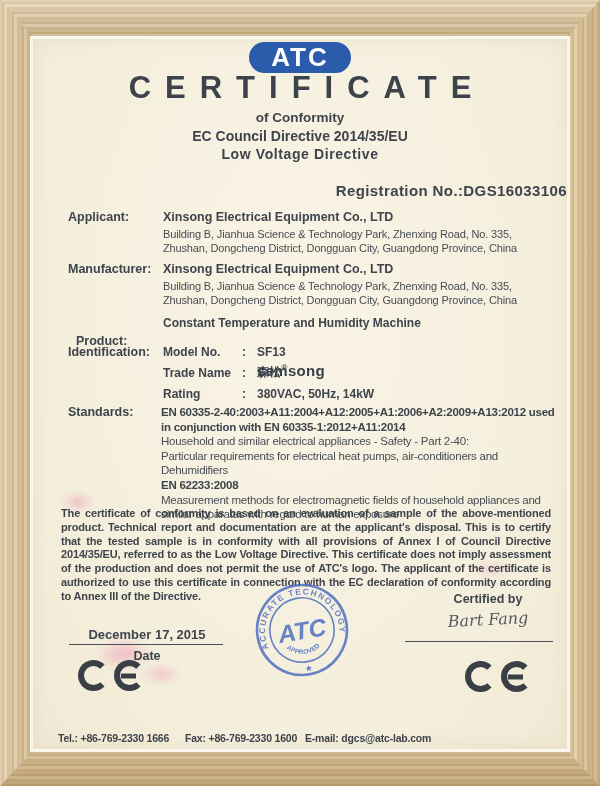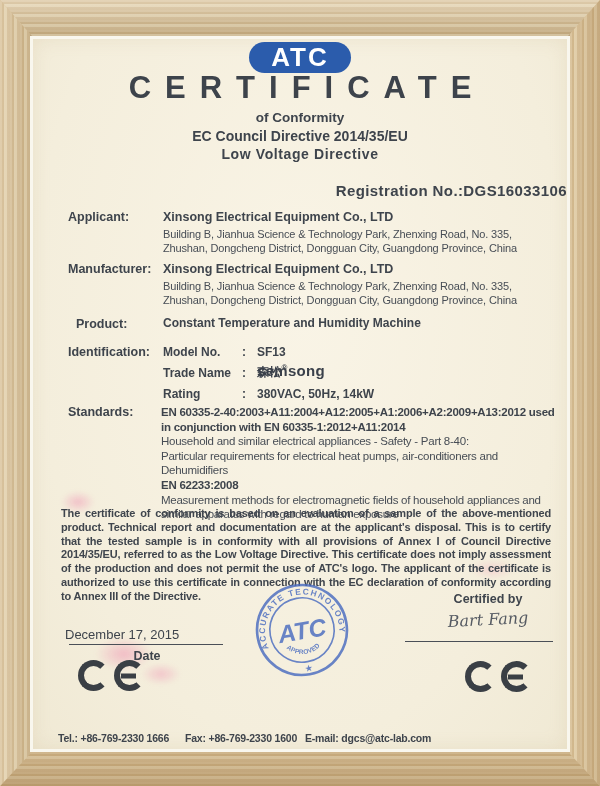--- a/index.html
+++ b/index.html
@@ -65,21 +65,21 @@
   .subtitle{left:0;top:71px;width:100%;text-align:center;font-size:13.5px;font-weight:700;}
   .dir1{left:0;top:89px;width:100%;text-align:center;font-size:14px;font-weight:700;}
   .dir2{left:0;top:107px;width:100%;text-align:center;font-size:14px;font-weight:700;letter-spacing:.6px;}
   .registration{left:0;top:143px;width:100%;text-align:right;font-size:15px;font-weight:700;letter-spacing:.4px;}
   
   .lbl{left:35px;font-size:12.5px;font-weight:700;}
   .val-name{left:130px;font-size:12.5px;font-weight:700;}
   .val-addr{left:130px;width:394px;font-size:11px;line-height:14px;font-weight:400;color:#474d55;letter-spacing:-.15px;}
   .row-a-lbl{top:171px;} .row-a-name{top:171px;} .row-a-addr{top:188px;}
   .row-m-lbl{top:223px;} .row-m-name{top:223px;} .row-m-addr{top:240px;}
-  .row-p-lbl{top:278px;padding-left:8px;} .row-p-val{top:277px;left:130px;font-size:12px;font-weight:700;}
+  .row-p-lbl{top:295px;padding-left:8px;} .row-p-val{top:277px;left:130px;font-size:12px;font-weight:700;}
   .row-i-lbl{top:306px;}
   .id-lbl{left:130px;font-size:12px;font-weight:700;}
   .id-colon{left:209px;font-size:12px;font-weight:700;}
   .id-val{left:224px;font-size:12px;font-weight:700;}
   .r-model{top:306px;} .r-trade{top:327px;} .r-rating{top:348px;}
   .brand{left:224px;top:323px;font-size:15px;font-weight:700;letter-spacing:.3px;color:#3a404a;}
   .brand .cn{position:static;font-size:12px;font-weight:900;}
   .brand .reg{position:static;font-size:8px;vertical-align:super;}
   
   .row-s-lbl{top:366px;}
@@ -91,21 +91,21 @@
   .declaration{left:28px;top:468px;width:490px;font-size:11px;font-weight:700;
     line-height:13.8px;text-align:justify;letter-spacing:-.15px;color:#3f454d;}
   
   .stamp{left:220px;top:542px;width:98px;height:98px;transform:rotate(-10deg);opacity:.82;}
   
   .certified-by{left:385px;top:553px;width:140px;text-align:center;font-size:12.5px;font-weight:700;}
   .signature{left:380px;top:571px;width:150px;text-align:center;
     font-family:"DejaVu Serif", serif;font-style:italic;font-size:16px;color:#565b63;
     transform:rotate(-3deg);}
   .sig-line{left:372px;top:602px;width:148px;border-top:1.2px solid #4a4f57;}
-  .date-value{left:32px;top:588px;width:148px;font-size:13px;font-weight:400;}
+  .date-value{left:40px;top:588px;width:148px;text-align:center;font-size:13px;font-weight:700;}
   .date-line{left:36px;top:605px;width:154px;border-top:1.2px solid #4a4f57;}
   .date-label{left:40px;top:610px;width:148px;text-align:center;font-size:12.5px;font-weight:700;}
   
   .ce{display:flex;gap:5px;position:absolute;}
   .ce-left{left:45px;top:621px;}
   .ce-right{left:432px;top:622px;}
   .ce .glyph{position:relative;width:31px;height:31px;border:6px solid #3a3f45;border-radius:50%;
     border-right-color:transparent;}
   .ce .glyph.e::after{content:"";position:absolute;left:1px;top:50%;transform:translateY(-50%);
     width:15px;height:5px;background:#3a3f45;}
@@ -159,21 +159,21 @@
     <div class="id-lbl r-trade">Trade Name</div>
     <div class="id-colon r-trade">:</div>
     <div class="brand"><span>semsong</span><span class="cn">森松</span><span class="reg">®</span></div>
     <div class="id-lbl r-rating">Rating</div>
     <div class="id-colon r-rating">:</div>
     <div class="id-val r-rating">380VAC, 50Hz, 14kW</div>
 
     <div class="lbl row-s-lbl">Standards:</div>
     <div class="standards">
       <div class="b">EN 60335-2-40:2003+A11:2004+A12:2005+A1:2006+A2:2009+A13:2012 used in conjunction with EN 60335-1:2012+A11:2014</div>
-      <div class="r">Household and similar electrical appliances - Safety - Part 8-40:</div>
+      <div class="r">Household and similar electrical appliances - Safety - Part 2-40:</div>
       <div class="r">Particular requirements for electrical heat pumps, air-conditioners and Dehumidifiers</div>
       <div class="b">EN 62233:2008</div>
       <div class="r">Measurement methods for electromagnetic fields of household appliances and similar apparatus with regard to human exposure</div>
     </div>
 
     <div class="declaration">The certificate of conformity is based on an evaluation of a sample of the above-mentioned product. Technical report and documentation are at the applicant's disposal. This is to certify that the tested sample is in conformity with all provisions of Annex I of Council Directive 2014/35/EU, referred to as the Low Voltage Directive. This certificate does not imply assessment of the production and does not permit the use of ATC's logo. The applicant of the certificate is authorized to use this certificate in connection with the EC declaration of conformity according to Annex III of the Directive.</div>
 
     <svg class="stamp" viewBox="0 0 96 96">
       <circle cx="48" cy="48" r="44" fill="none" stroke="#4a6cc0" stroke-width="2.6"></circle>
       <circle cx="48" cy="48" r="31.5" fill="none" stroke="#4a6cc0" stroke-width="1.6"></circle>

